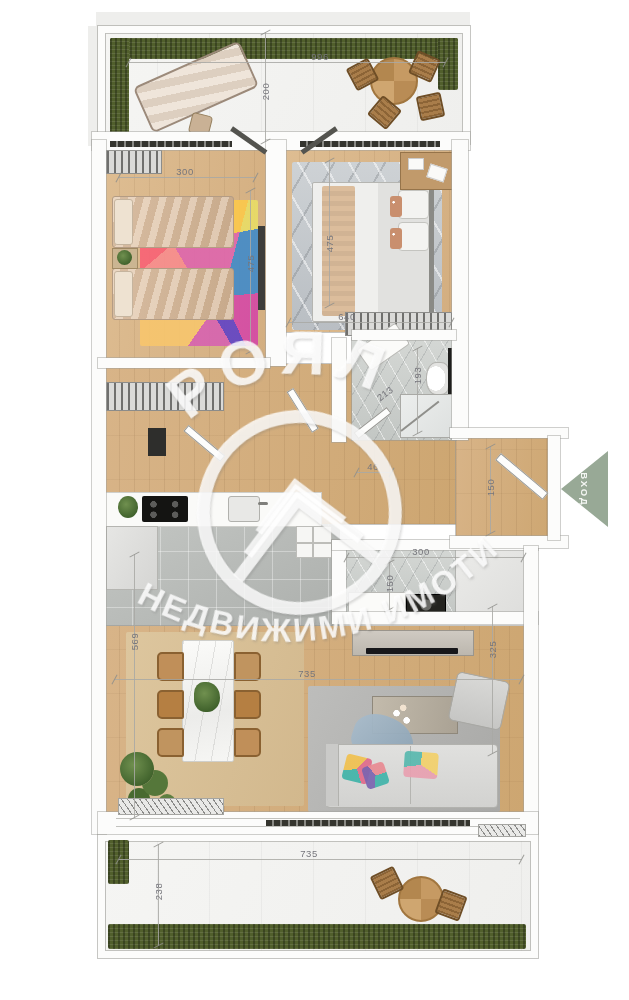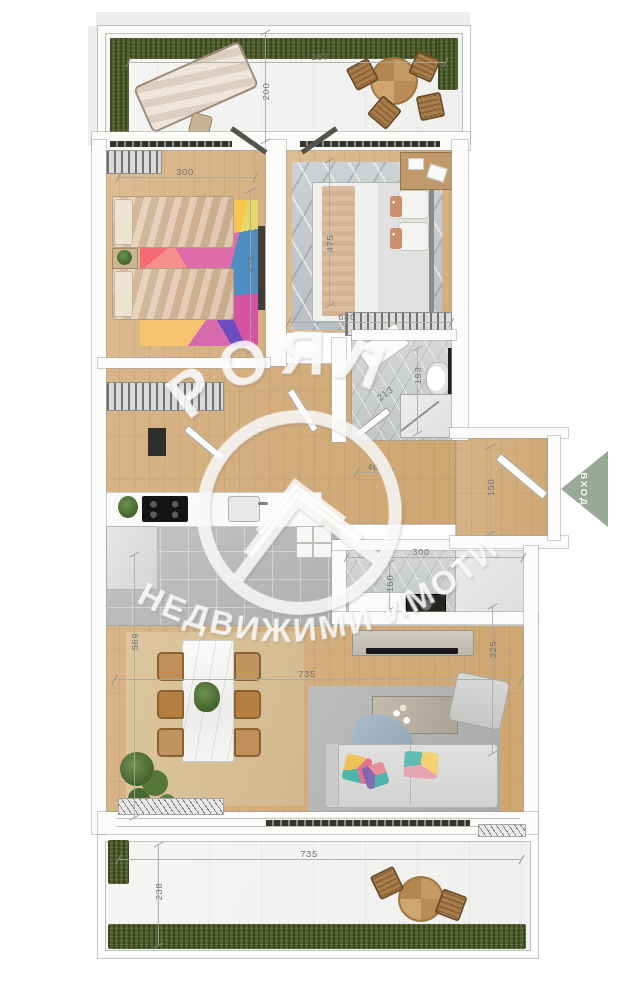--- a/index.html
+++ b/index.html
@@ -75,21 +75,21 @@
   <div class="grass" style="left:110px;top:38px;width:19px;height:96px;"></div>
   <div class="grass" style="left:438px;top:38px;width:20px;height:52px;"></div>
   <div class="f" style="left:138px;top:62px;width:112px;height:46px;transform:rotate(-24deg);border:2px solid #9c8a7a;border-radius:6px;background:repeating-linear-gradient(12deg,#efe5da 0 8px,#ddcfc0 8px 16px);"></div>
   <div class="f" style="left:190px;top:114px;width:19px;height:19px;transform:rotate(14deg);background:#c9b195;border:1px solid #96805f;border-radius:4px;"></div>
   <div class="f" style="left:370px;top:57px;width:44px;height:44px;border-radius:50%;border:2px solid #a1763f;background:conic-gradient(#c69a63 0 25%,#b98c55 0 50%,#cfa670 0 75%,#b3874f 0);"></div>
   <div class="f" style="left:350px;top:62px;width:21px;height:21px;transform:rotate(-28deg);background:repeating-linear-gradient(0deg,#8c6436 0 2px,#a97d4a 2px 5px);border:2px solid #6f4e26;border-radius:3px;"></div>
   <div class="f" style="left:412px;top:54px;width:21px;height:21px;transform:rotate(24deg);background:repeating-linear-gradient(0deg,#8c6436 0 2px,#a97d4a 2px 5px);border:2px solid #6f4e26;border-radius:3px;"></div>
   <div class="f" style="left:418px;top:94px;width:21px;height:21px;transform:rotate(-12deg);background:repeating-linear-gradient(0deg,#8c6436 0 2px,#a97d4a 2px 5px);border:2px solid #6f4e26;border-radius:3px;"></div>
   <div class="f" style="left:372px;top:100px;width:21px;height:21px;transform:rotate(40deg);background:repeating-linear-gradient(0deg,#8c6436 0 2px,#a97d4a 2px 5px);border:2px solid #6f4e26;border-radius:3px;"></div>
   <div class="dline h" style="left:128px;top:62px;width:318px;"></div>
-  <span class="dim" style="left:303px;top:51px;">287</span>
+  <span class="dim" style="left:303px;top:51px;">996</span>
   <div class="dline v" style="left:265px;top:32px;height:110px;"></div>
   <span class="dim r" style="left:248px;top:86px;">200</span>
 
   <div class="wall" style="left:92px;top:132px;width:378px;height:18px;"></div>
   <div class="wall" style="left:92px;top:140px;width:14px;height:694px;"></div>
   <div class="wall" style="left:266px;top:140px;width:20px;height:226px;"></div>
   <div class="wall" style="left:452px;top:140px;width:16px;height:300px;"></div>
   <div class="wall" style="left:98px;top:358px;width:172px;height:10px;"></div>
   <div class="wall" style="left:352px;top:330px;width:104px;height:10px;"></div>
   <div class="wall" style="left:332px;top:338px;width:14px;height:104px;"></div>

